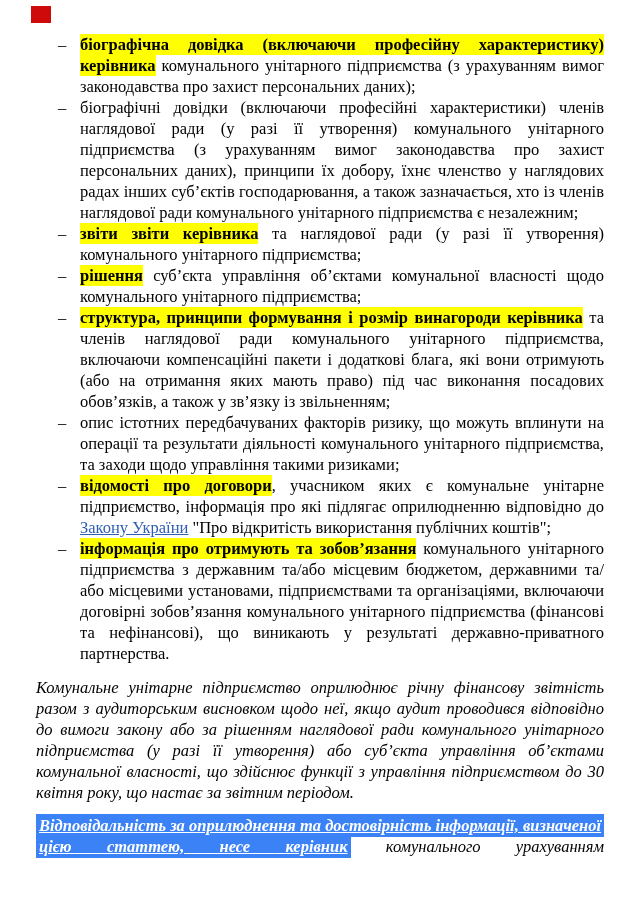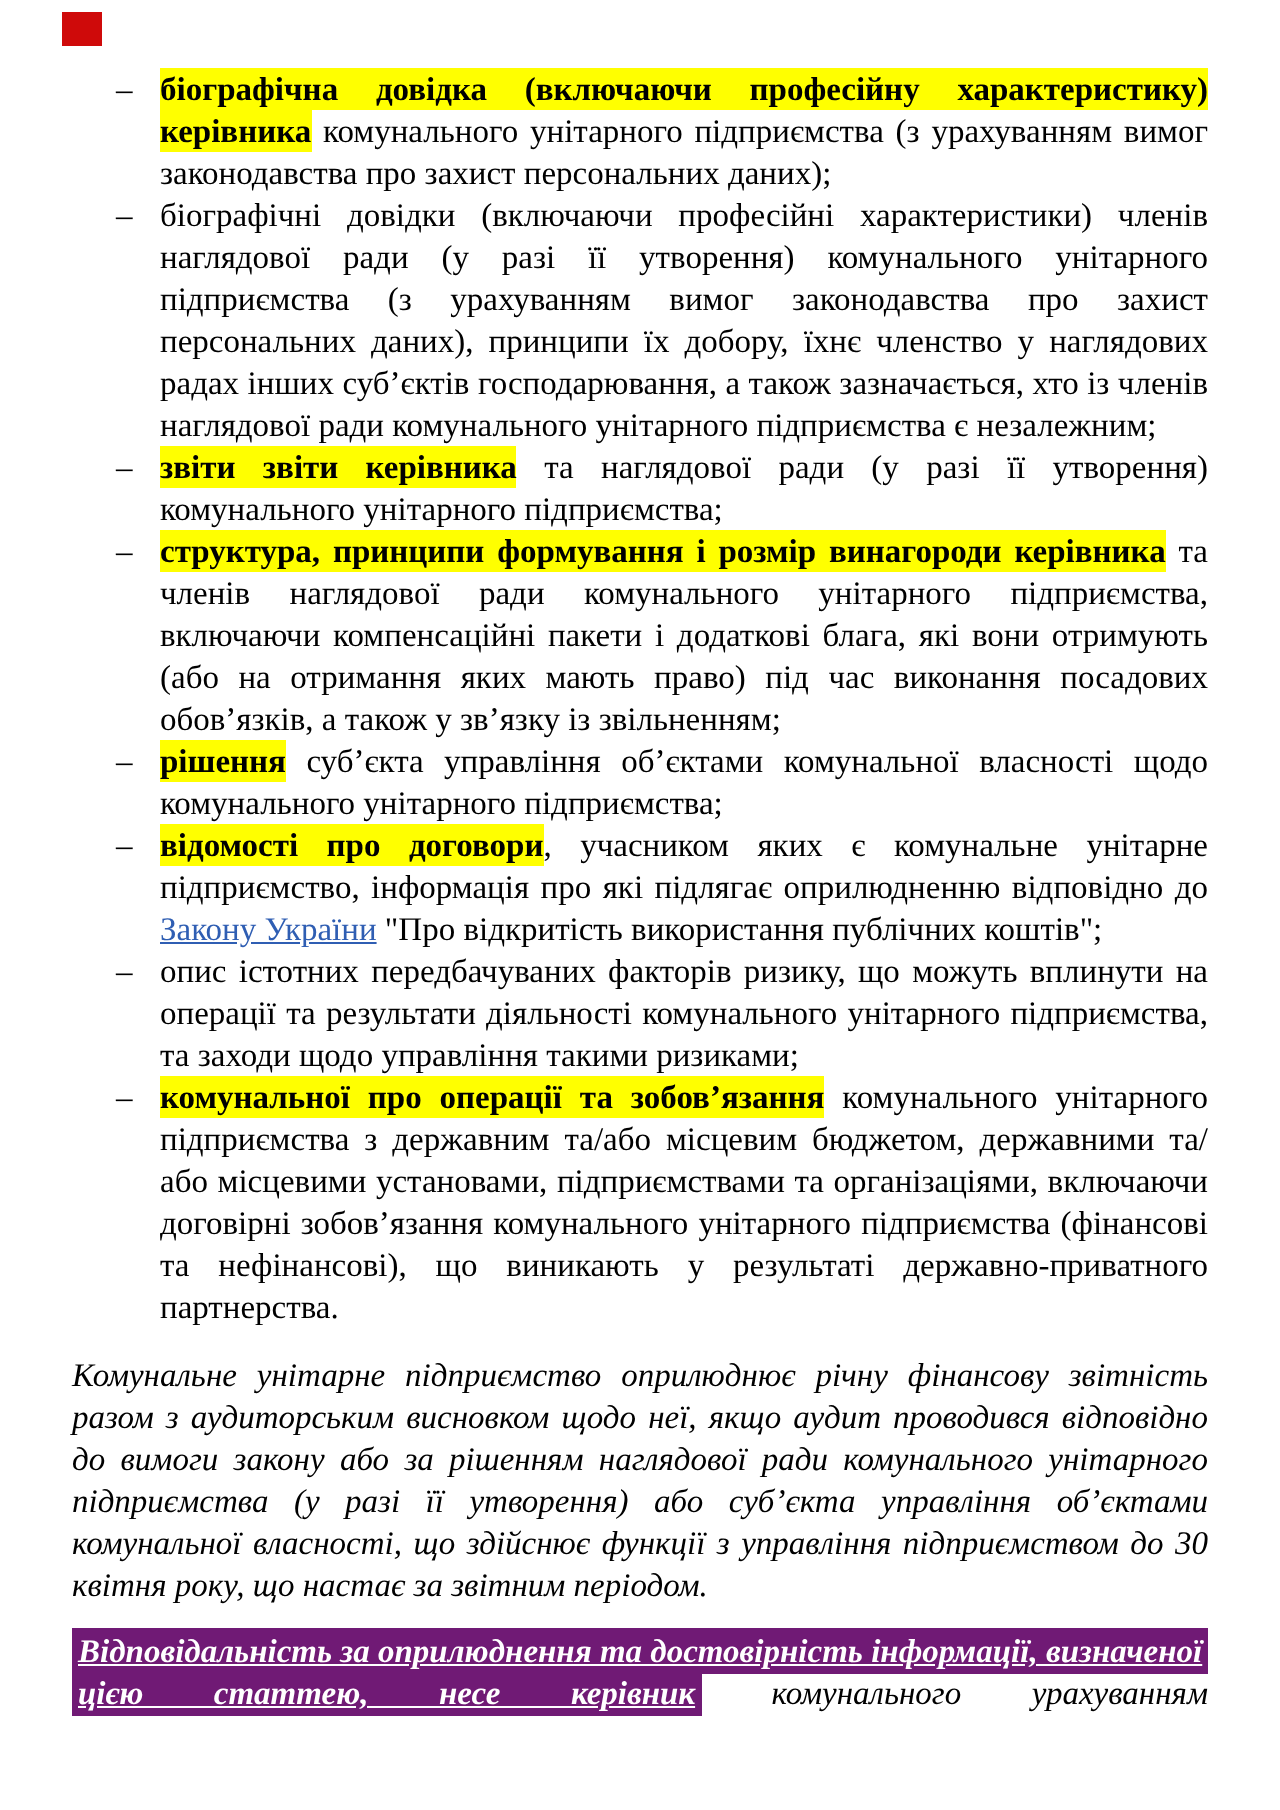--- a/index.html
+++ b/index.html
@@ -36,21 +36,21 @@
     padding: 1px 0;
   }
   a.doc-link {
     color: #2f5eb3;
     text-decoration: underline;
     cursor: pointer;
   }
   p.para { margin: 13px 0 0 0; font-style: italic; }
   p.para-resp { margin: 12px 0 0 0; text-align-last: justify; }
   mark.hl-r {
-    background: #701a75;
+    background: #3b82f6;
     color: #ffffff;
     font-weight: bold;
     text-decoration: underline;
     padding: 2px 3px;
     -webkit-box-decoration-break: clone;
     box-decoration-break: clone;
   }
 </style>
 </head>
 <body>
@@ -62,29 +62,29 @@
   <div class="content">
 
     <ul class="disclosure-list">
 
       <li><mark class="hl-y">біографічна довідка (включаючи професійну характеристику) керівника</mark><span> комунального унітарного підприємства (з урахуванням вимог законодавства про захист персональних даних);</span></li>
 
       <li><span>біографічні довідки (включаючи професійні характеристики) членів наглядової ради (у разі її утворення) комунального унітарного підприємства (з урахуванням вимог законодавства про захист персональних даних), принципи їх добору, їхнє членство у наглядових радах інших суб’єктів господарювання, а також зазначається, хто із членів наглядової ради комунального унітарного підприємства є незалежним;</span></li>
 
       <li><mark class="hl-y">звіти звіти керівника</mark><span> та наглядової ради (у разі її утворення) комунального унітарного підприємства;</span></li>
 
+      <li><mark class="hl-y">рішення</mark><span> суб’єкта управління об’єктами комунальної власності щодо комунального унітарного підприємства;</span></li>
+
       <li><mark class="hl-y">структура, принципи формування і розмір винагороди керівника</mark><span> та членів наглядової ради комунального унітарного підприємства, включаючи компенсаційні пакети і додаткові блага, які вони отримують (або на отримання яких мають право) під час виконання посадових обов’язків, а також у зв’язку із звільненням;</span></li>
 
-      <li><mark class="hl-y">рішення</mark><span> суб’єкта управління об’єктами комунальної власності щодо комунального унітарного підприємства;</span></li>
+      <li><span>опис істотних передбачуваних факторів ризику, що можуть вплинути на операції та результати діяльності комунального унітарного підприємства, та заходи щодо управління такими ризиками;</span></li>
 
       <li><mark class="hl-y">відомості про договори</mark><span>, учасником яких є комунальне унітарне підприємство, інформація про які підлягає оприлюдненню відповідно до </span><a class="doc-link">Закону України</a><span> "Про відкритість використання публічних коштів";</span></li>
 
-      <li><span>опис істотних передбачуваних факторів ризику, що можуть вплинути на операції та результати діяльності комунального унітарного підприємства, та заходи щодо управління такими ризиками;</span></li>
-
-      <li><mark class="hl-y">комунальної про операції та зобов’язання</mark><span> комунального унітарного підприємства з державним та/або місцевим бюджетом, державними та/або місцевими установами, підприємствами та організаціями, включаючи договірні зобов’язання комунального унітарного підприємства (фінансові та нефінансові), що виникають у результаті державно-приватного партнерства.</span></li>
+      <li><mark class="hl-y">інформація про отримують та зобов’язання</mark><span> комунального унітарного підприємства з державним та/або місцевим бюджетом, державними та/або місцевими установами, підприємствами та організаціями, включаючи договірні зобов’язання комунального унітарного підприємства (фінансові та нефінансові), що виникають у результаті державно-приватного партнерства.</span></li>
 
     </ul>
 
     <p class="para"><span>Комунальне унітарне підприємство оприлюднює річну фінансову звітність разом з аудиторським висновком щодо неї, якщо аудит проводився відповідно до вимоги закону або за рішенням наглядової ради комунального унітарного підприємства (у разі її утворення) або суб’єкта управління об’єктами комунальної власності, що здійснює функції з управління підприємством до 30 квітня року, що настає за звітним періодом.</span></p>
 
     <p class="para para-resp"><mark class="hl-r">Відповідальність за оприлюднення та достовірність інформації, визначеної цією статтею, несе керівник</mark><span> комунального урахуванням</span></p>
 
   </div>
 </div>
 

